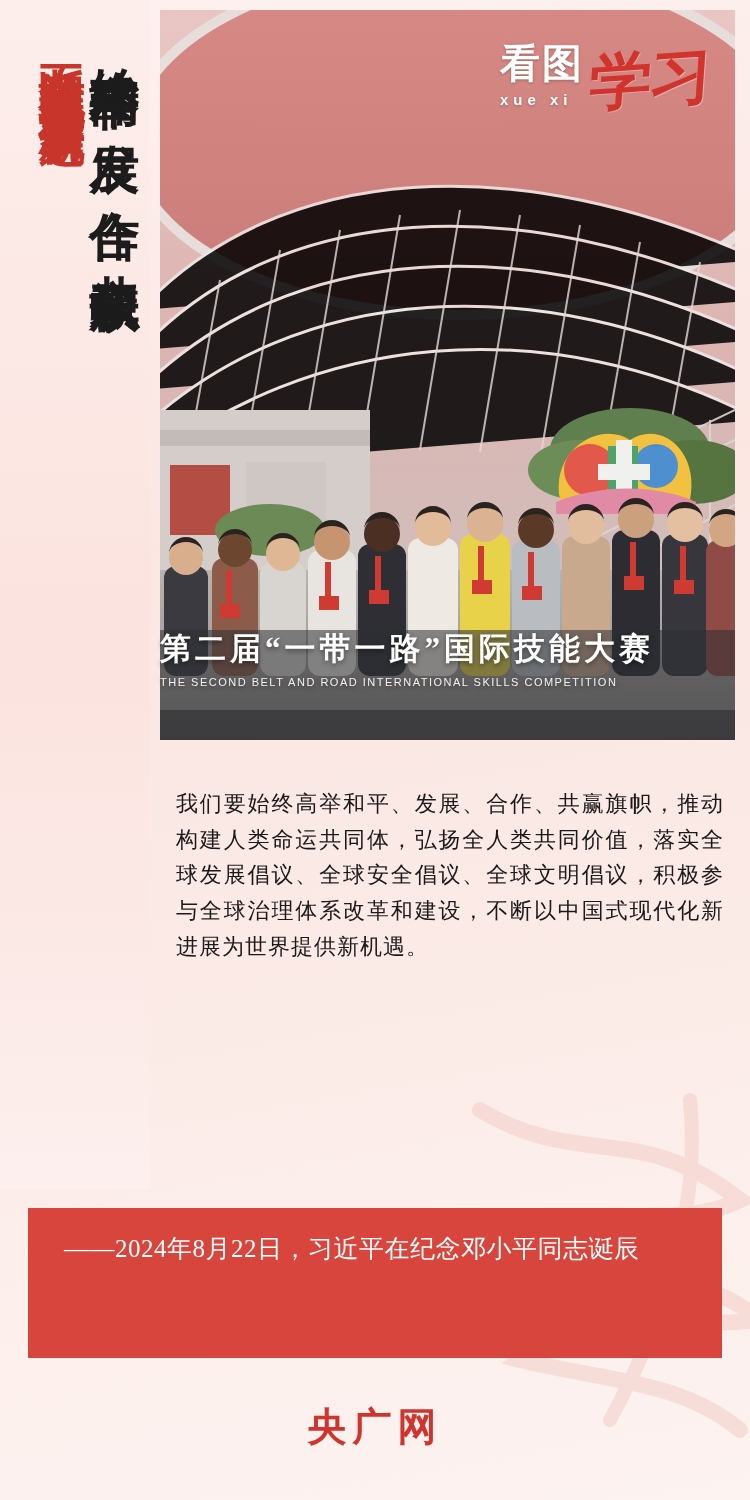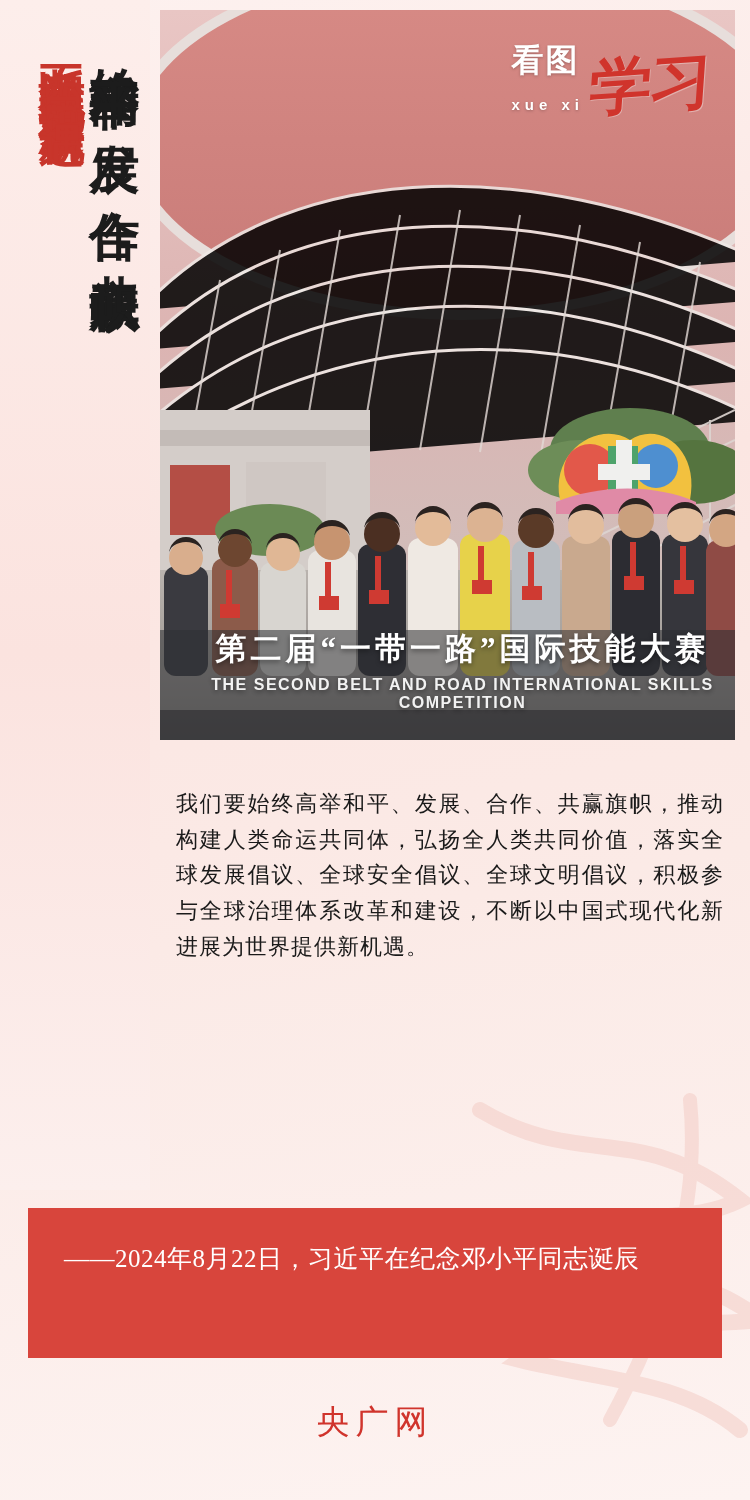--- a/index.html
+++ b/index.html
@@ -81,33 +81,33 @@
     gap: 6px;
     z-index: 5;
   }
   .brand-kt {
     display: flex;
     flex-direction: column;
     align-items: flex-start;
   }
   .brand-kt .cn {
     font-family: "Liberation Serif", serif;
-    font-size: 32px;
+    font-size: 40px;
     font-weight: bold;
     color: #ffffff;
     line-height: 1;
     letter-spacing: 2px;
     text-shadow: 0 1px 3px rgba(0,0,0,.25);
     text-align: right;
   }
   .brand-kt .py {
     font-size: 15px;
     color: #ffffff;
     letter-spacing: 5px;
-    margin-top: 20px;
+    margin-top: 7px;
     font-weight: bold;
     text-shadow: 0 1px 3px rgba(0,0,0,.25);
   }
   .brand-xuexi {
     font-family: "Liberation Serif", serif;
     font-size: 62px;
     font-weight: bold;
     color: #d0342c;
     line-height: .9;
     transform: skewX(-8deg) rotate(-4deg);
@@ -122,42 +122,40 @@
     top: 10px;
     width: 575px;
     height: 730px;
     overflow: hidden;
     background: #cfd6da;
   }
   .photo svg { display: block; width: 100%; height: 100%; }
 
   .photo-caption {
     position: absolute;
-    left: 175px;
+    left: 160px;
     top: 628px;
     width: 575px;
-    text-align: center;
     color: #ffffff;
     z-index: 4;
     pointer-events: none;
   }
   .photo-caption .cn {
     font-family: "Liberation Serif", serif;
     font-size: 31px;
     font-weight: bold;
     letter-spacing: 4px;
     text-shadow: 0 2px 5px rgba(0,0,0,.45);
   }
   .photo-caption .en {
-    font-size: 16px;
+    font-size: 11px;
     letter-spacing: 1.5px;
     margin-top: 6px;
     opacity: .92;
     text-shadow: 0 2px 5px rgba(0,0,0,.45);
-    font-weight: bold;
   }
 
   
   .quote {
     position: absolute;
     left: 176px;
     top: 786px;
     width: 548px;
     font-family: "Liberation Serif", "DejaVu Serif", serif;
     font-size: 22px;
@@ -169,21 +167,21 @@
 
   
   .source {
     position: absolute;
     left: 28px;
     top: 1208px;
     width: 694px;
     height: 150px;
     background: #d8453c;
     box-sizing: border-box;
-    padding: 30px 36px;
+    padding: 20px 36px;
     color: #ffffff;
   }
   .source .line {
     font-family: "Liberation Serif", serif;
     font-size: 25px;
     line-height: 1.7;
     letter-spacing: .5px;
   }
 
   
@@ -191,22 +189,22 @@
     position: absolute;
     left: 0;
     top: 1400px;
     width: 750px;
     display: flex;
     justify-content: center;
     align-items: center;
   }
   .logo {
     font-family: "Liberation Serif", serif;
-    font-size: 33px;
-    font-weight: normal;
+    font-size: 39px;
+    font-weight: bold;
     color: #d0342c;
     letter-spacing: 6px;
     text-align: center;
   }
 </style>
 </head>
 <body>
 
 <div class="poster">
 

